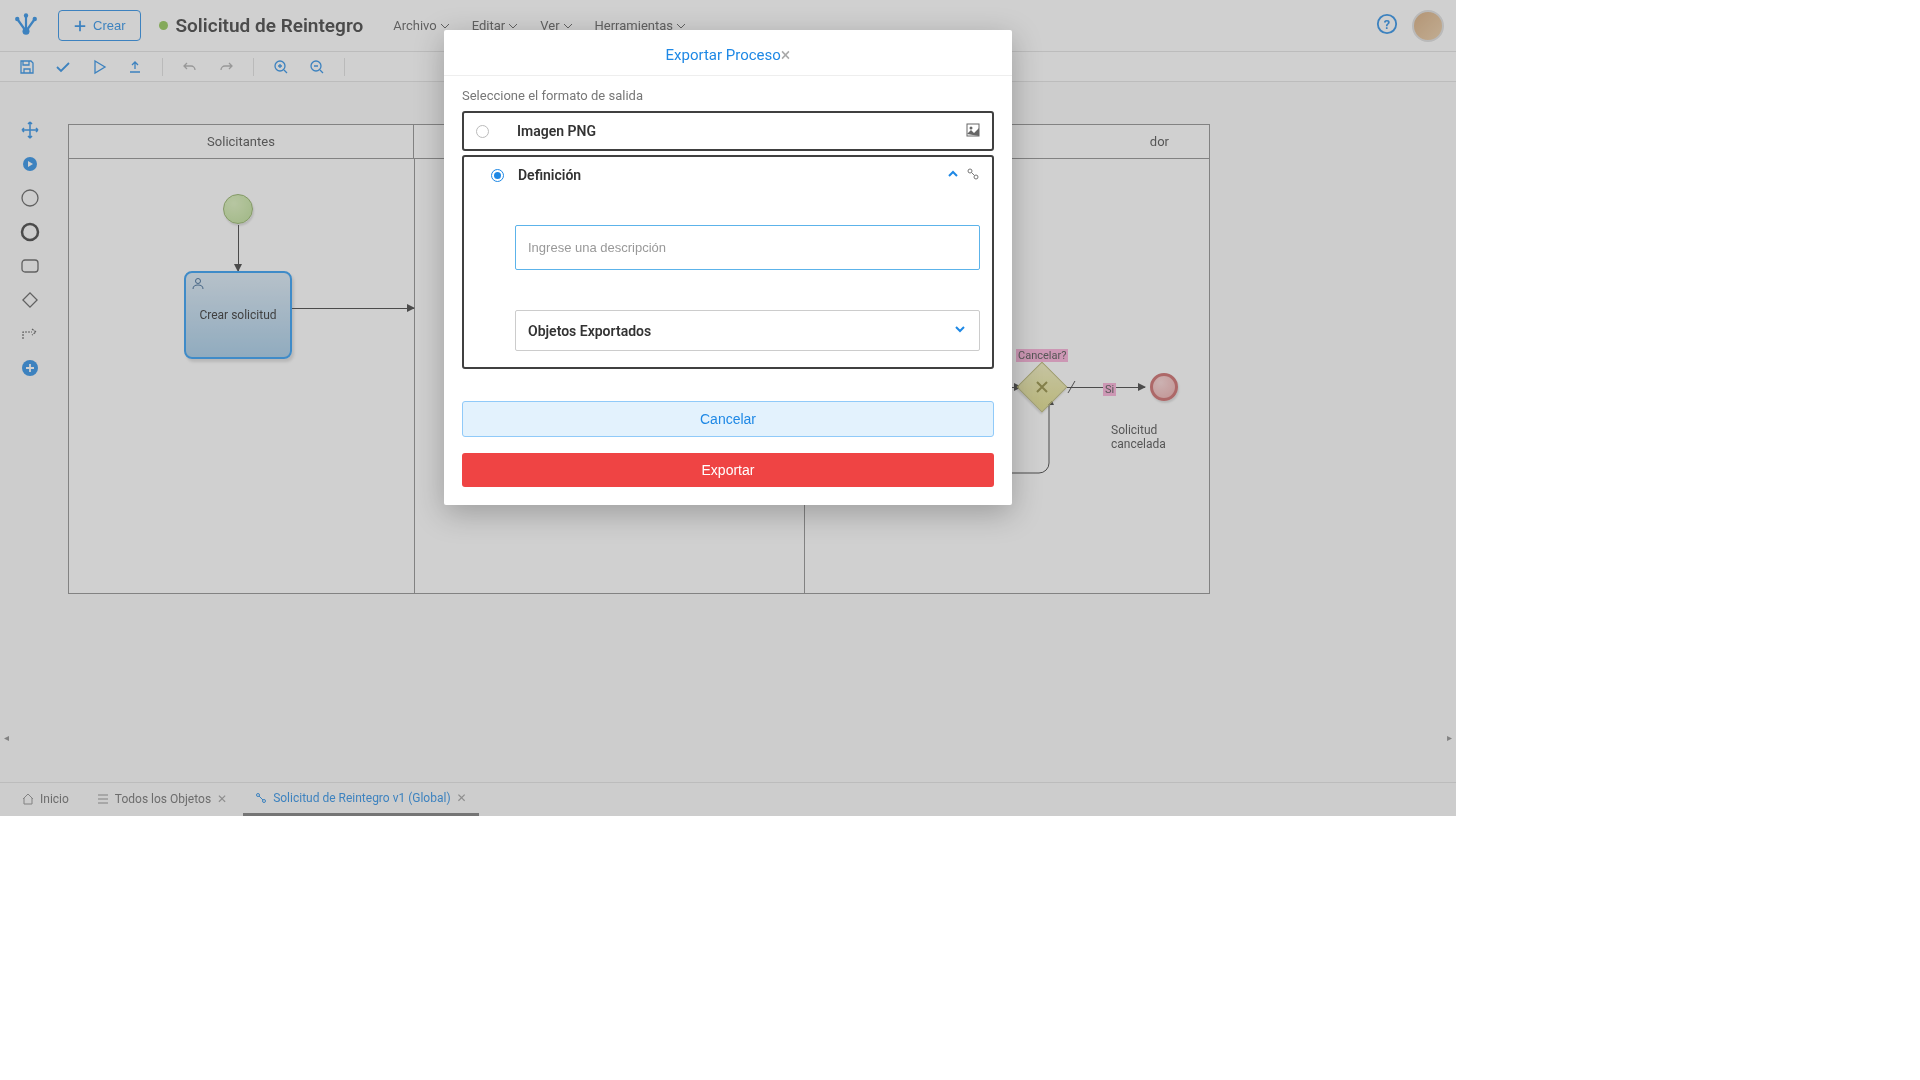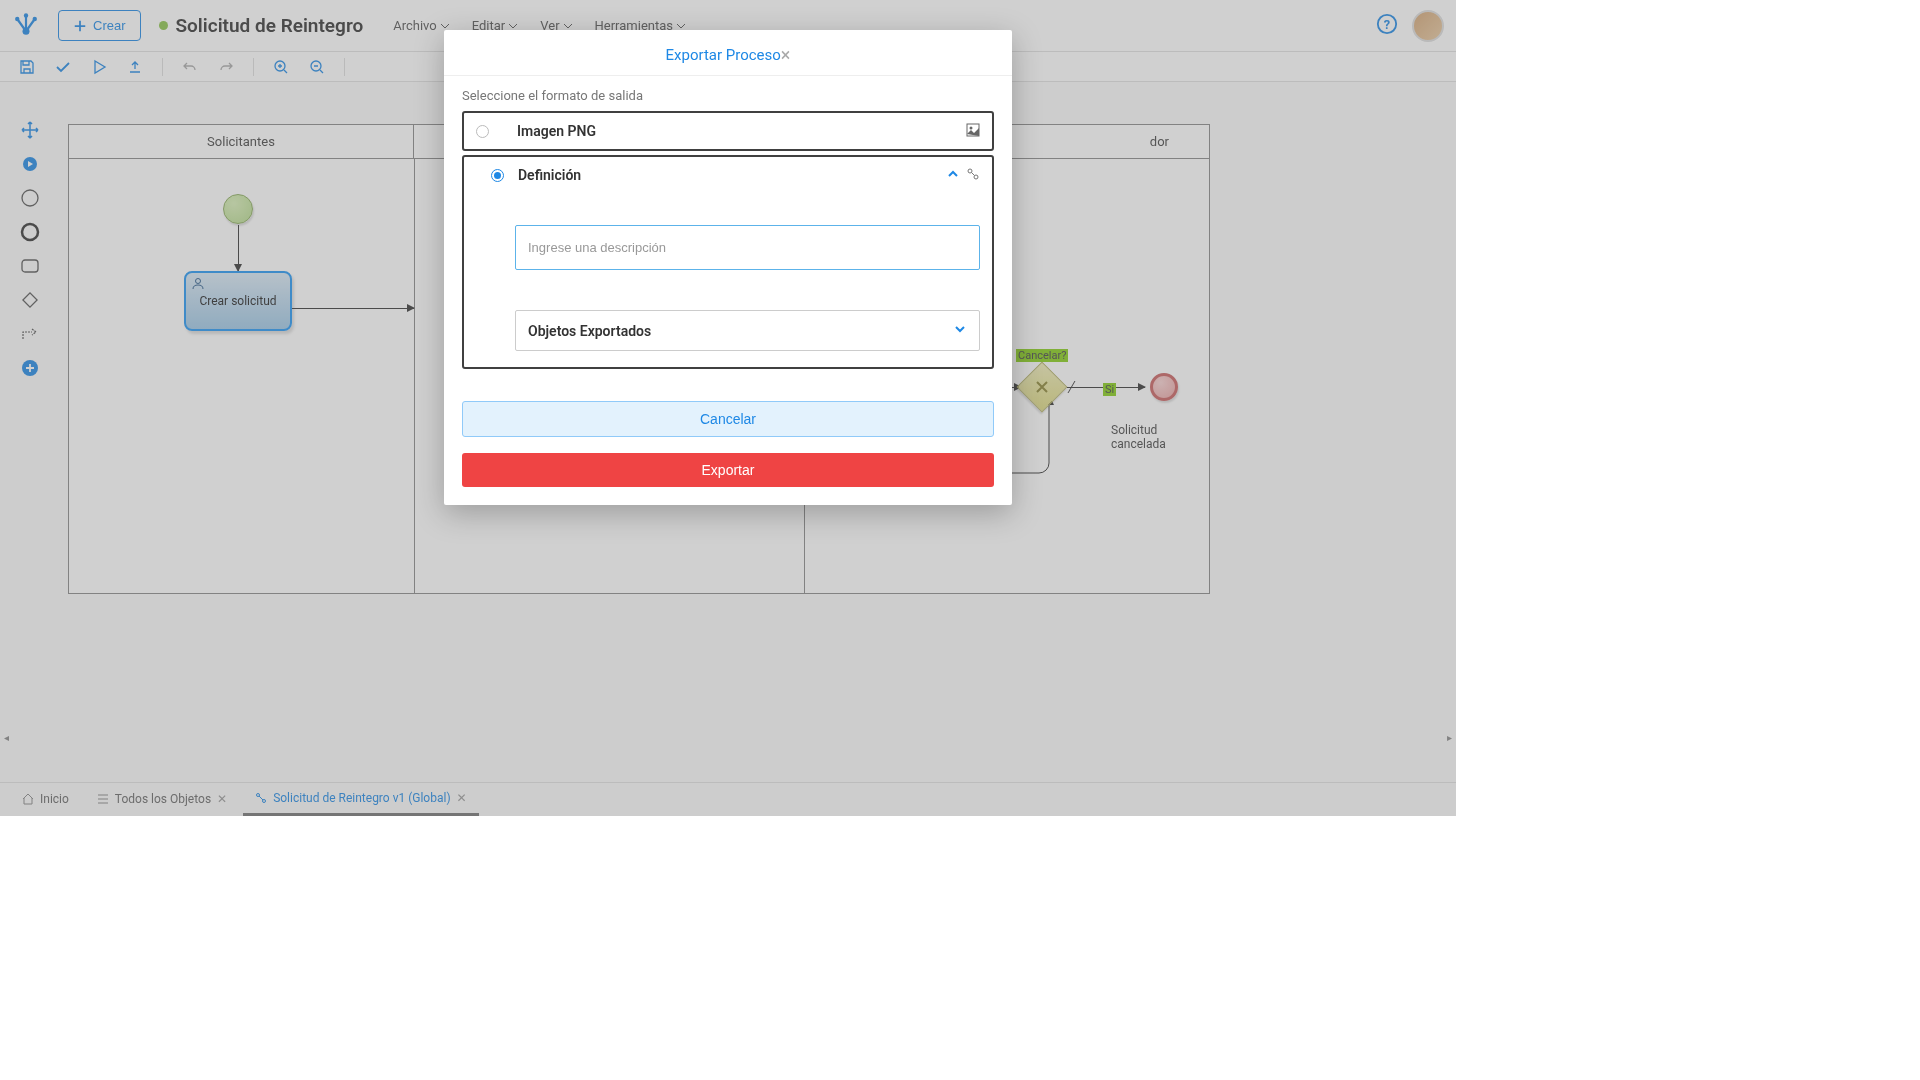--- a/index.html
+++ b/index.html
@@ -36,31 +36,31 @@
 .lane-header { position: absolute; top: 0; left: 0; right: 0; height: 34px; border-bottom: 1px solid #888; display: flex; }
 .lane-col-1 { width: 345px; border-right: 1px solid #888; display: flex; align-items: center; justify-content: center; font-size: 13px; color: #444; }
 .lane-col-2 { width: 390px; border-right: 1px solid #888; }
 .lane-col-3 { flex: 1; display: flex; align-items: center; justify-content: center; font-size: 13px; color: #444; padding-right: 40px; justify-content: flex-end; }
 .lane-body { position: absolute; top: 34px; left: 0; right: 0; bottom: 0; }
 .lane-body .col-border-1 { position: absolute; left: 345px; top: 0; bottom: 0; width: 1px; background: #888; }
 .lane-body .col-border-2 { position: absolute; left: 735px; top: 0; bottom: 0; width: 1px; background: #888; }
 
 
 .start-event { position: absolute; width: 30px; height: 30px; border-radius: 50%; background: radial-gradient(circle at 35% 30%, #d9f0b8, #b5d98c); border: 1px solid #8aab5c; box-shadow: 1px 2px 2px rgba(0,0,0,.15); }
-.task { position: absolute; width: 108px; height: 60px; border-radius: 8px; background: linear-gradient(180deg, #d8e8f5, #9ec7e5); border: 1px solid #5a98c8; box-shadow: 2px 3px 3px rgba(0,0,0,.15); display: flex; align-items: center; justify-content: center; text-align: center; font-size: 12px; color: #222; padding: 4px; }
+.task { position: absolute; width: 108px; height: 88px; border-radius: 8px; background: linear-gradient(180deg, #d8e8f5, #9ec7e5); border: 1px solid #5a98c8; box-shadow: 2px 3px 3px rgba(0,0,0,.15); display: flex; align-items: center; justify-content: center; text-align: center; font-size: 12px; color: #222; padding: 4px; }
 .task-active { border: 2px solid #2196f3; }
 .task-icon { position: absolute; top: 4px; left: 5px; }
 .gateway { position: absolute; width: 36px; height: 36px; transform: rotate(45deg); background: linear-gradient(135deg, #f0edb8, #dcd87e); border: 1px solid #b2ae5c; box-shadow: 1px 2px 2px rgba(0,0,0,.15); display: flex; align-items: center; justify-content: center; }
 .gateway svg { transform: rotate(-45deg); }
 .end-event { position: absolute; width: 28px; height: 28px; border-radius: 50%; background: radial-gradient(circle at 35% 30%, #f8d0d0, #eaa3a3); border: 3px solid #c96060; box-shadow: 1px 2px 2px rgba(0,0,0,.15); }
 .arrow-down { position: absolute; width: 1px; height: 50px; background: #333; }
 .arrow-down::after { content: ''; position: absolute; bottom: -1px; left: -4px; border-left: 4px solid transparent; border-right: 4px solid transparent; border-top: 8px solid #333; }
 .arrow-right { position: absolute; height: 1px; background: #333; }
 .arrow-right::after { content: ''; position: absolute; right: -1px; top: -4px; border-top: 4px solid transparent; border-bottom: 4px solid transparent; border-left: 8px solid #333; }
-.label-small { position: absolute; font-size: 11px; color: #444; background: #84cc16; padding: 0 2px; }
+.label-small { position: absolute; font-size: 11px; color: #444; background: #f9a8d4; padding: 0 2px; }
 
 
 .overlay { position: absolute; inset: 0; background: rgba(120,120,120,.35); z-index: 50; }
 .modal { position: absolute; left: 444px; top: 30px; width: 568px; background: #fff; border-radius: 2px; box-shadow: 0 8px 30px rgba(0,0,0,.25); z-index: 60; }
 .modal-header { padding: 14px 18px 10px; display: flex; justify-content: center; align-items: center; }
 .modal-title { color: #1e88e5; font-size: 15px; font-weight: 400; }
 .modal-close { color: #aaa; cursor: pointer; font-size: 18px; }
 .modal-body { padding: 0 18px 14px; border-top: 1px solid #eee; padding-top: 12px; }
 .modal-subtitle { color: #777; font-size: 13px; margin-bottom: 8px; }
 .radio-row { border: 2px solid #404040; border-radius: 3px; padding: 10px 12px; margin-bottom: 4px; display: flex; align-items: center; gap: 28px; cursor: pointer; position: relative; }

